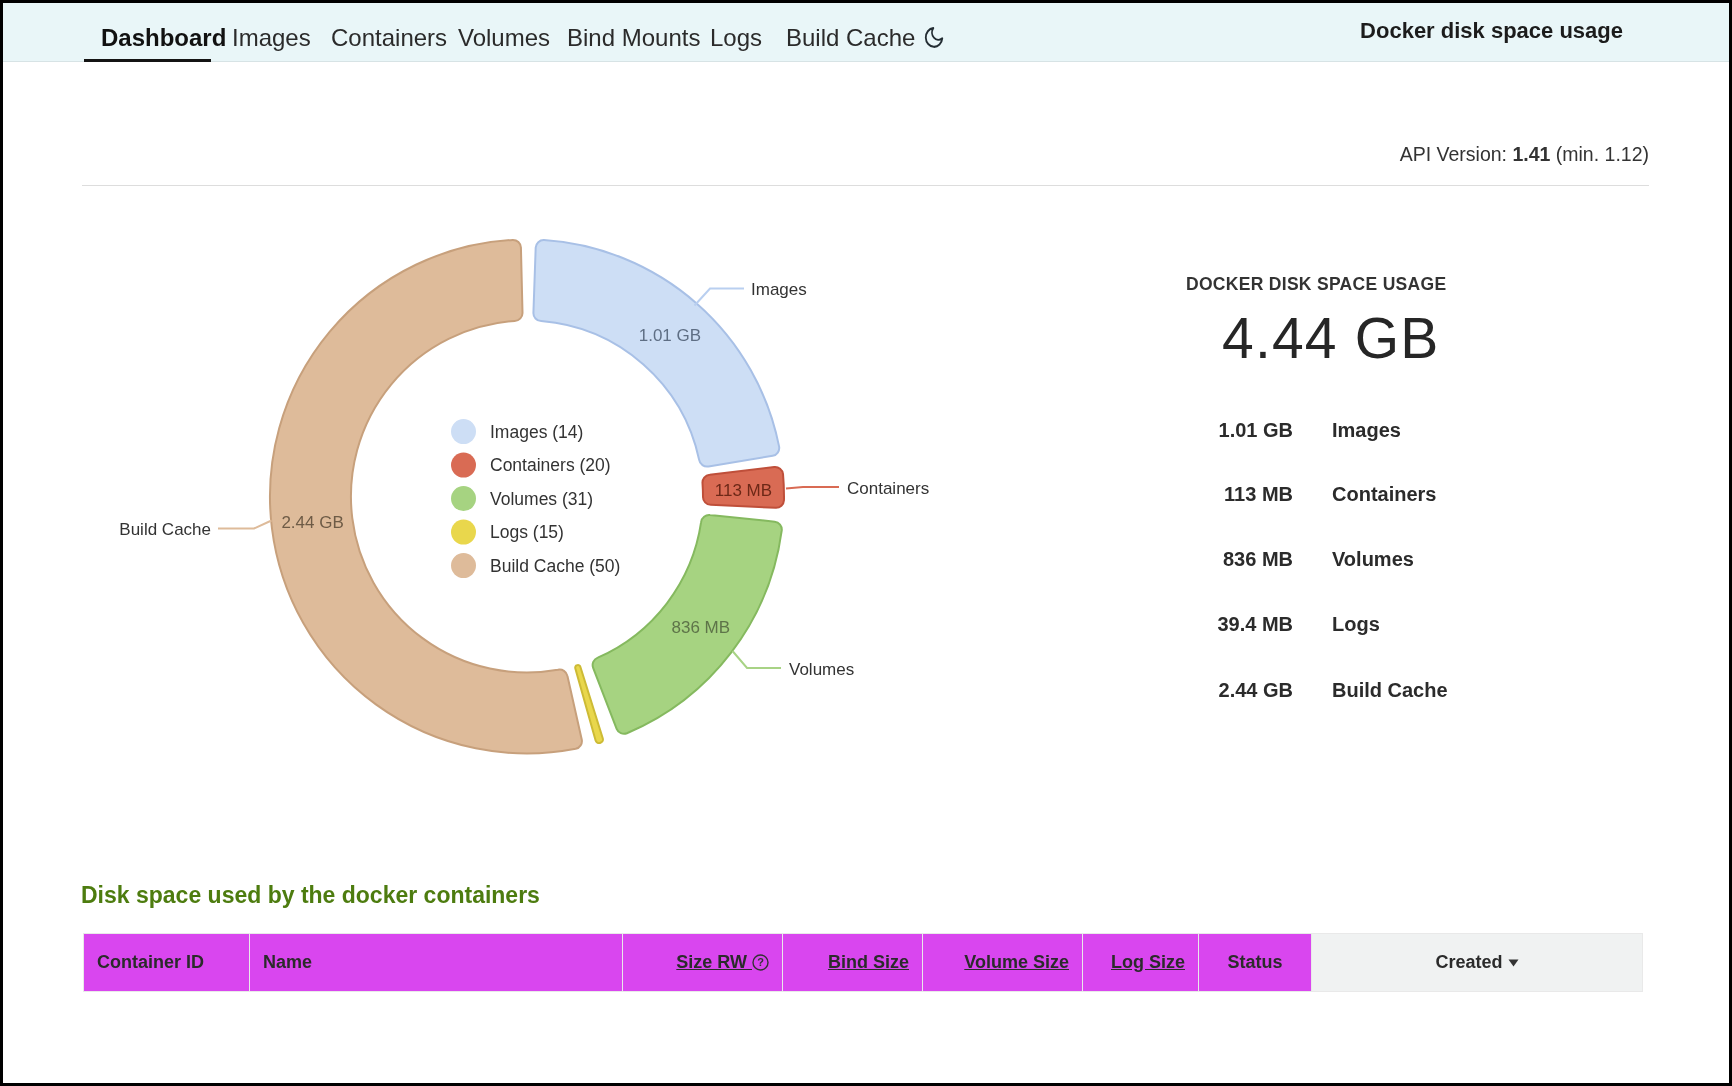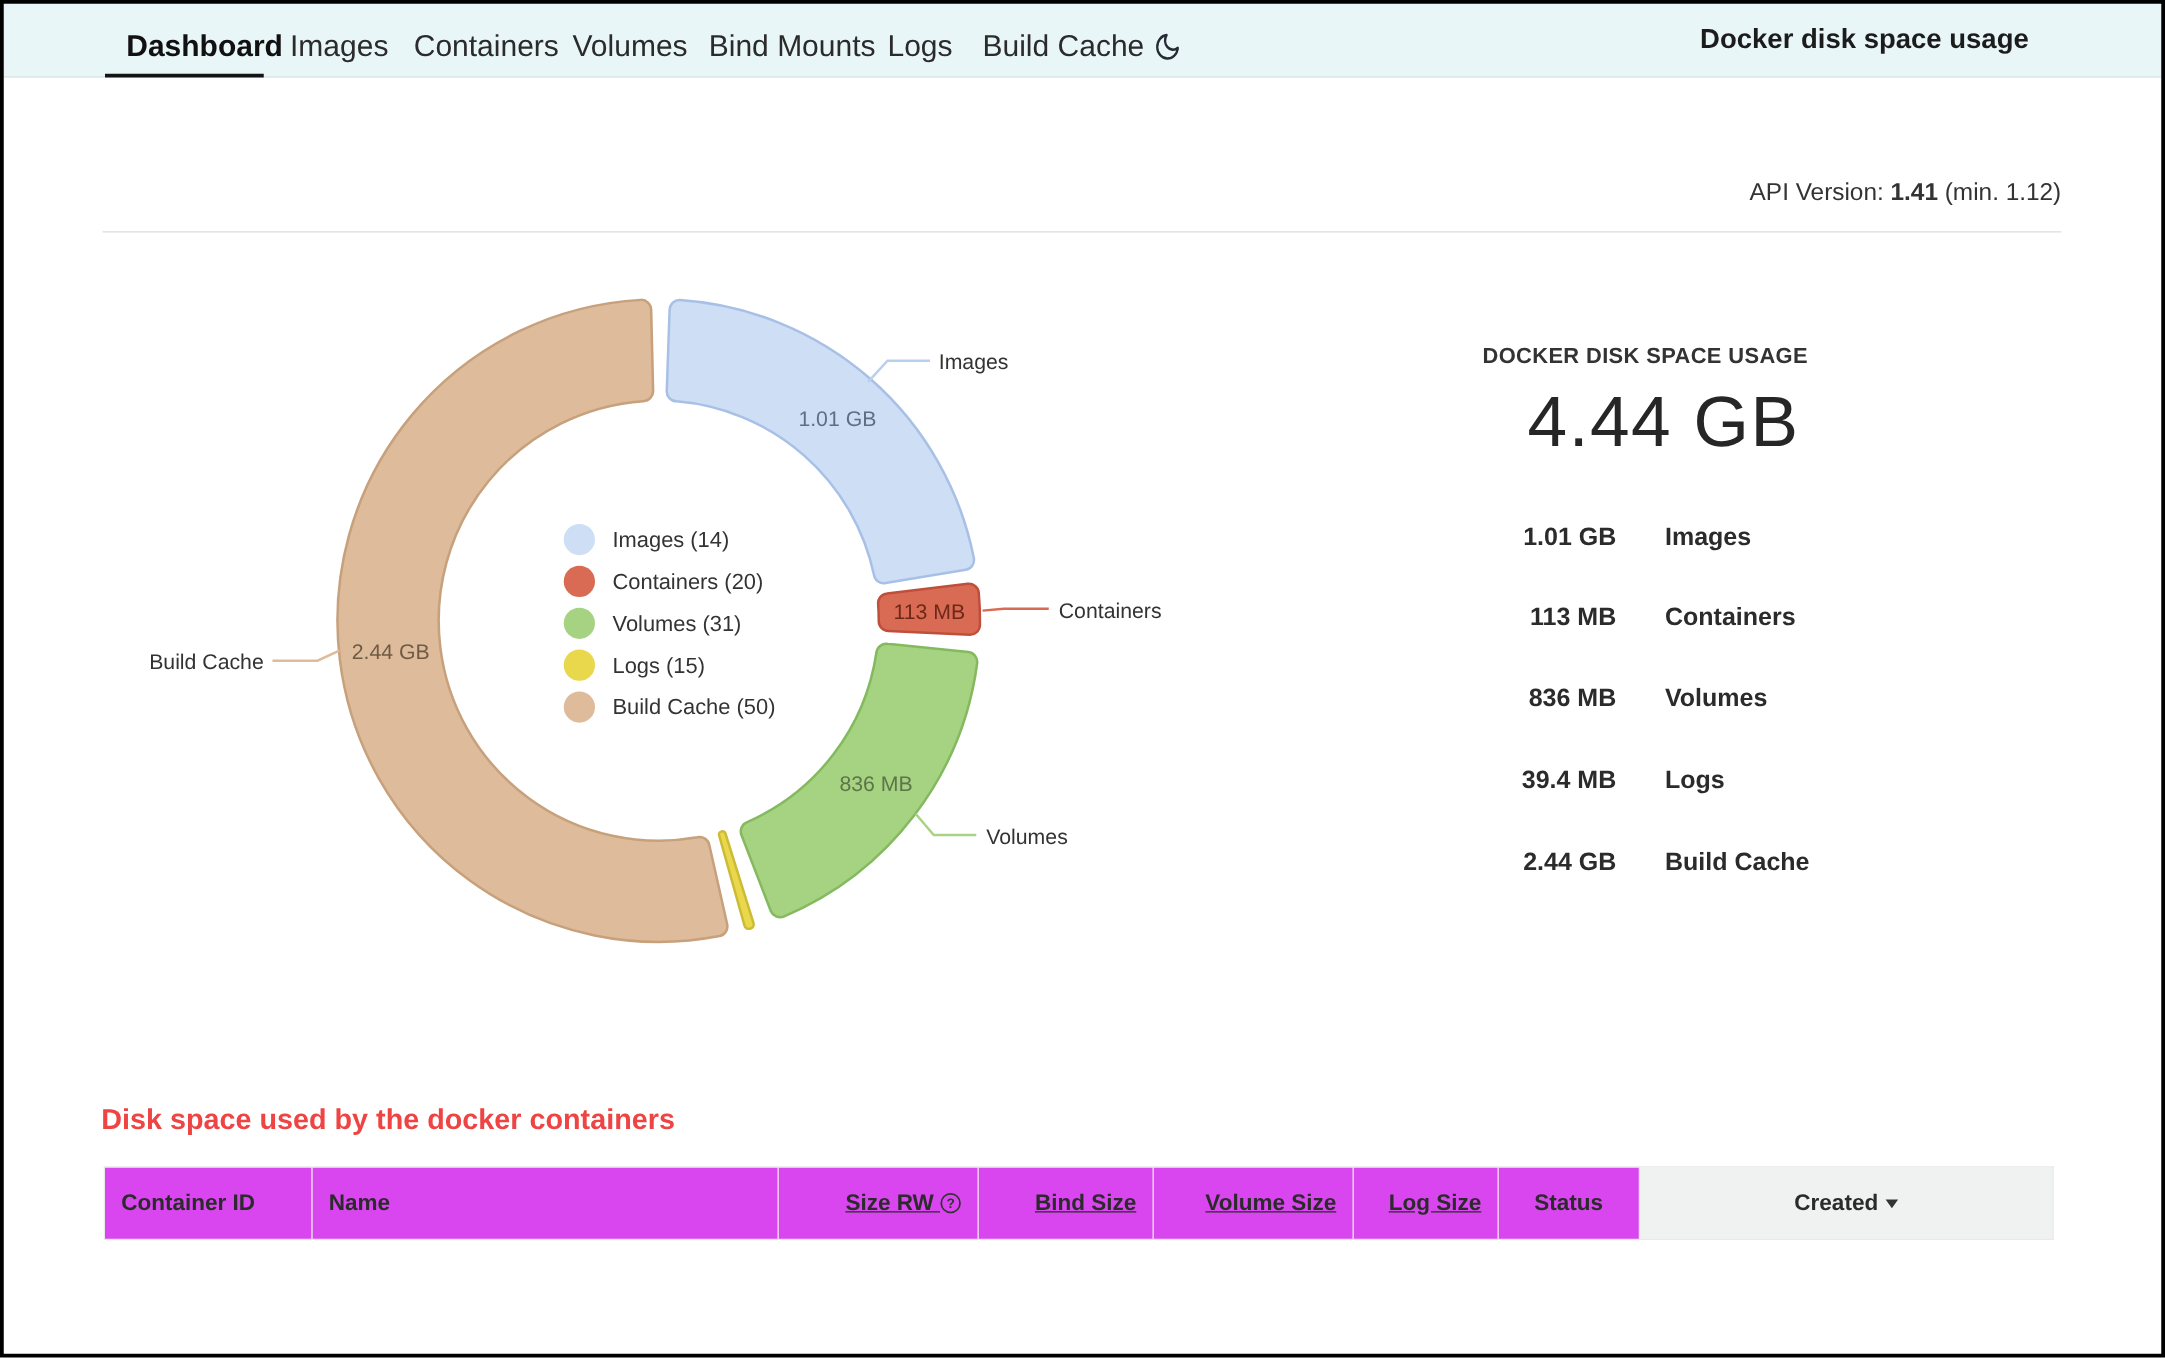--- a/index.html
+++ b/index.html
@@ -27,21 +27,21 @@
   
   .sumhead { position:absolute; left:1186px; top:274px; font-size:17.5px; font-weight:bold;
     letter-spacing:0.3px; color:#333; line-height:20px; }
   .big { position:absolute; left:1177px; top:302px; font-size:57px; color:#262626;
     letter-spacing:1.2px; line-height:72.5px;margin-left:45px;}
   .srow { position:absolute; left:0; width:1732px; height:28px; font-size:20px; font-weight:bold; color:#2b2b2b; line-height:28px; }
   .srow .v { position:absolute; right:439px; }
   .srow .l { white-space:nowrap; }
   .srow .l { position:absolute; left:1332px; }
   
-  .theading { position:absolute; left:81px; top:882px; font-size:23px; font-weight:bold; color:#ef4444; }
+  .theading { position:absolute; left:81px; top:882px; font-size:23px; font-weight:bold; color:#4d7c0f; }
   table { position:absolute; left:83px; top:933px; border-collapse:collapse; table-layout:fixed;
     width:1559px; font-size:18px; color:#333; }
   th, td { border:1px solid #e9e9e9; padding:0 13px; }
   th { height:58px; font-size:18px; color:#2b2b2b; background:#d946ef; font-weight:bold; }
   td { height:48px; }
   th.created { background:#f0f2f2; }
   .mono { font-family:"Liberation Mono", monospace; font-size:14px; color:#3c3c3c; }
   .ar { text-align:right;text-decoration:underline; }
   .al { text-align:left; }
   .ac { text-align:center; }

